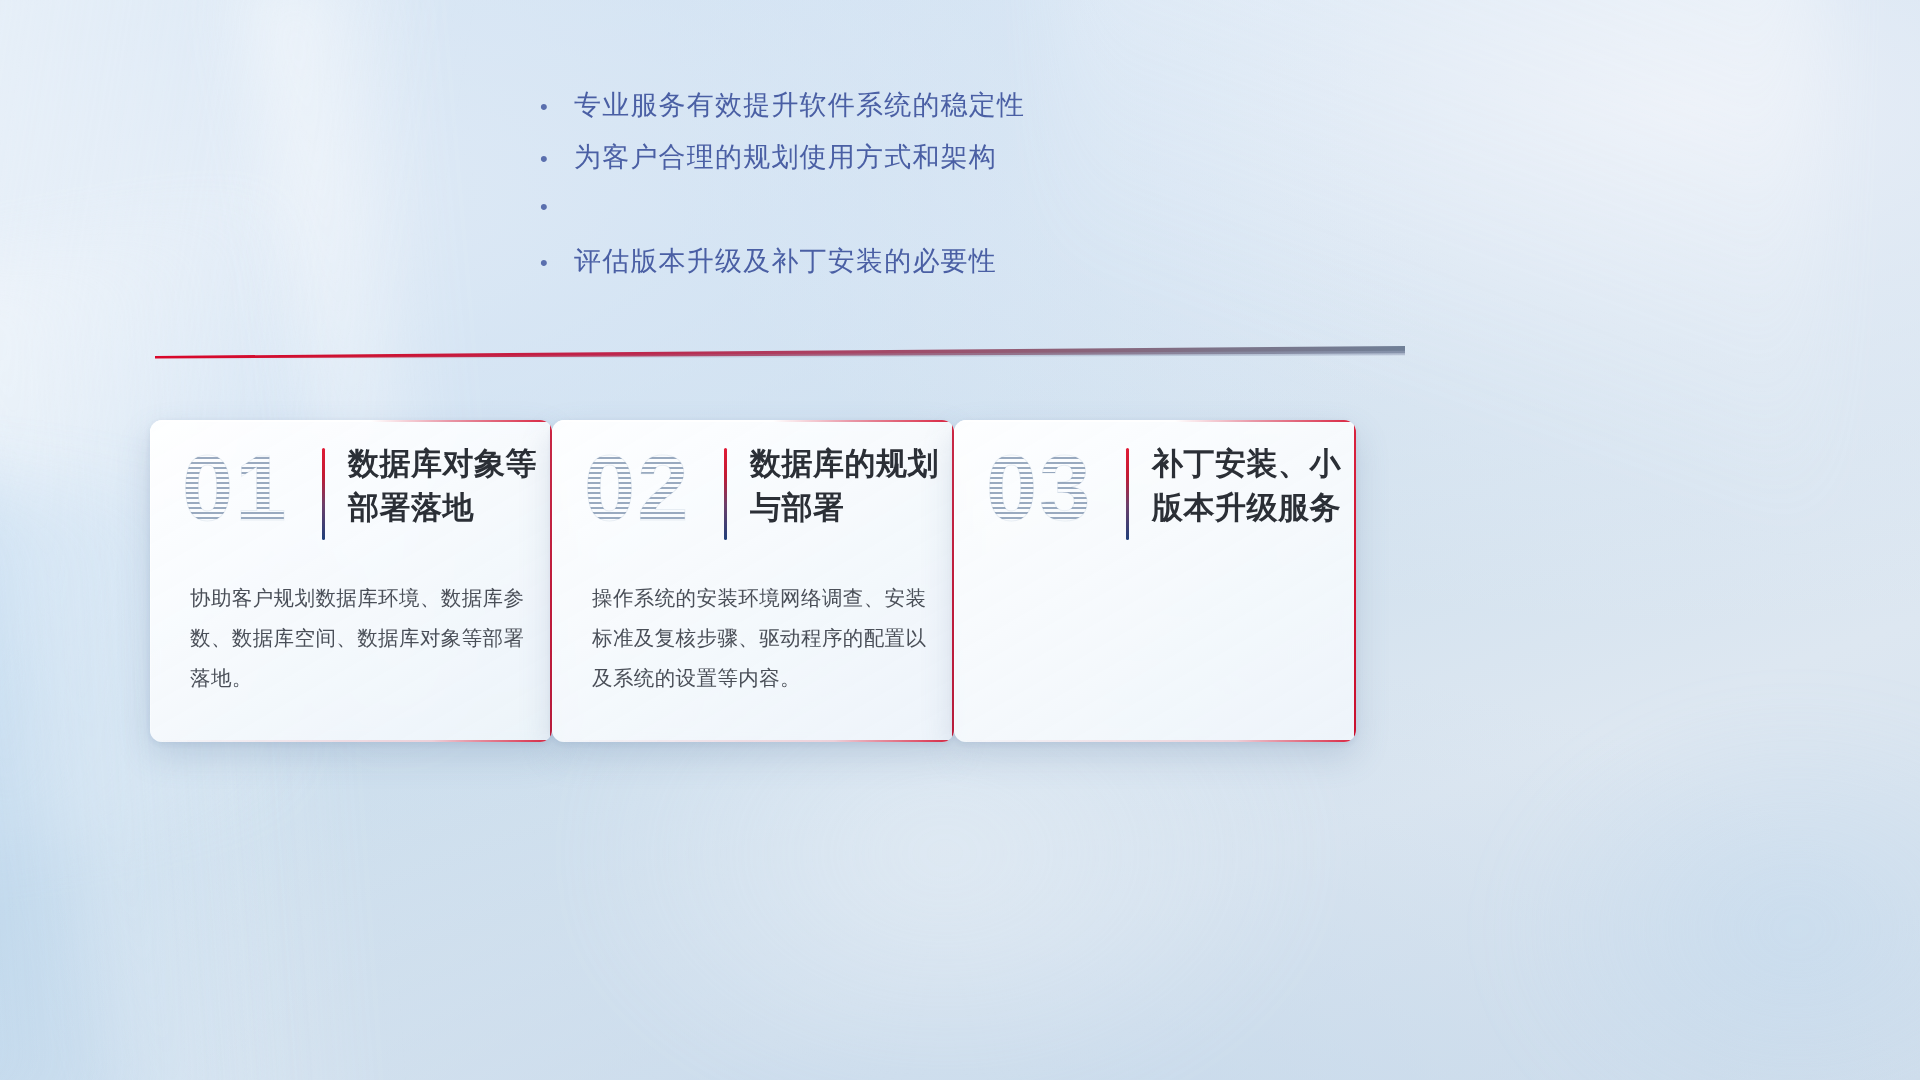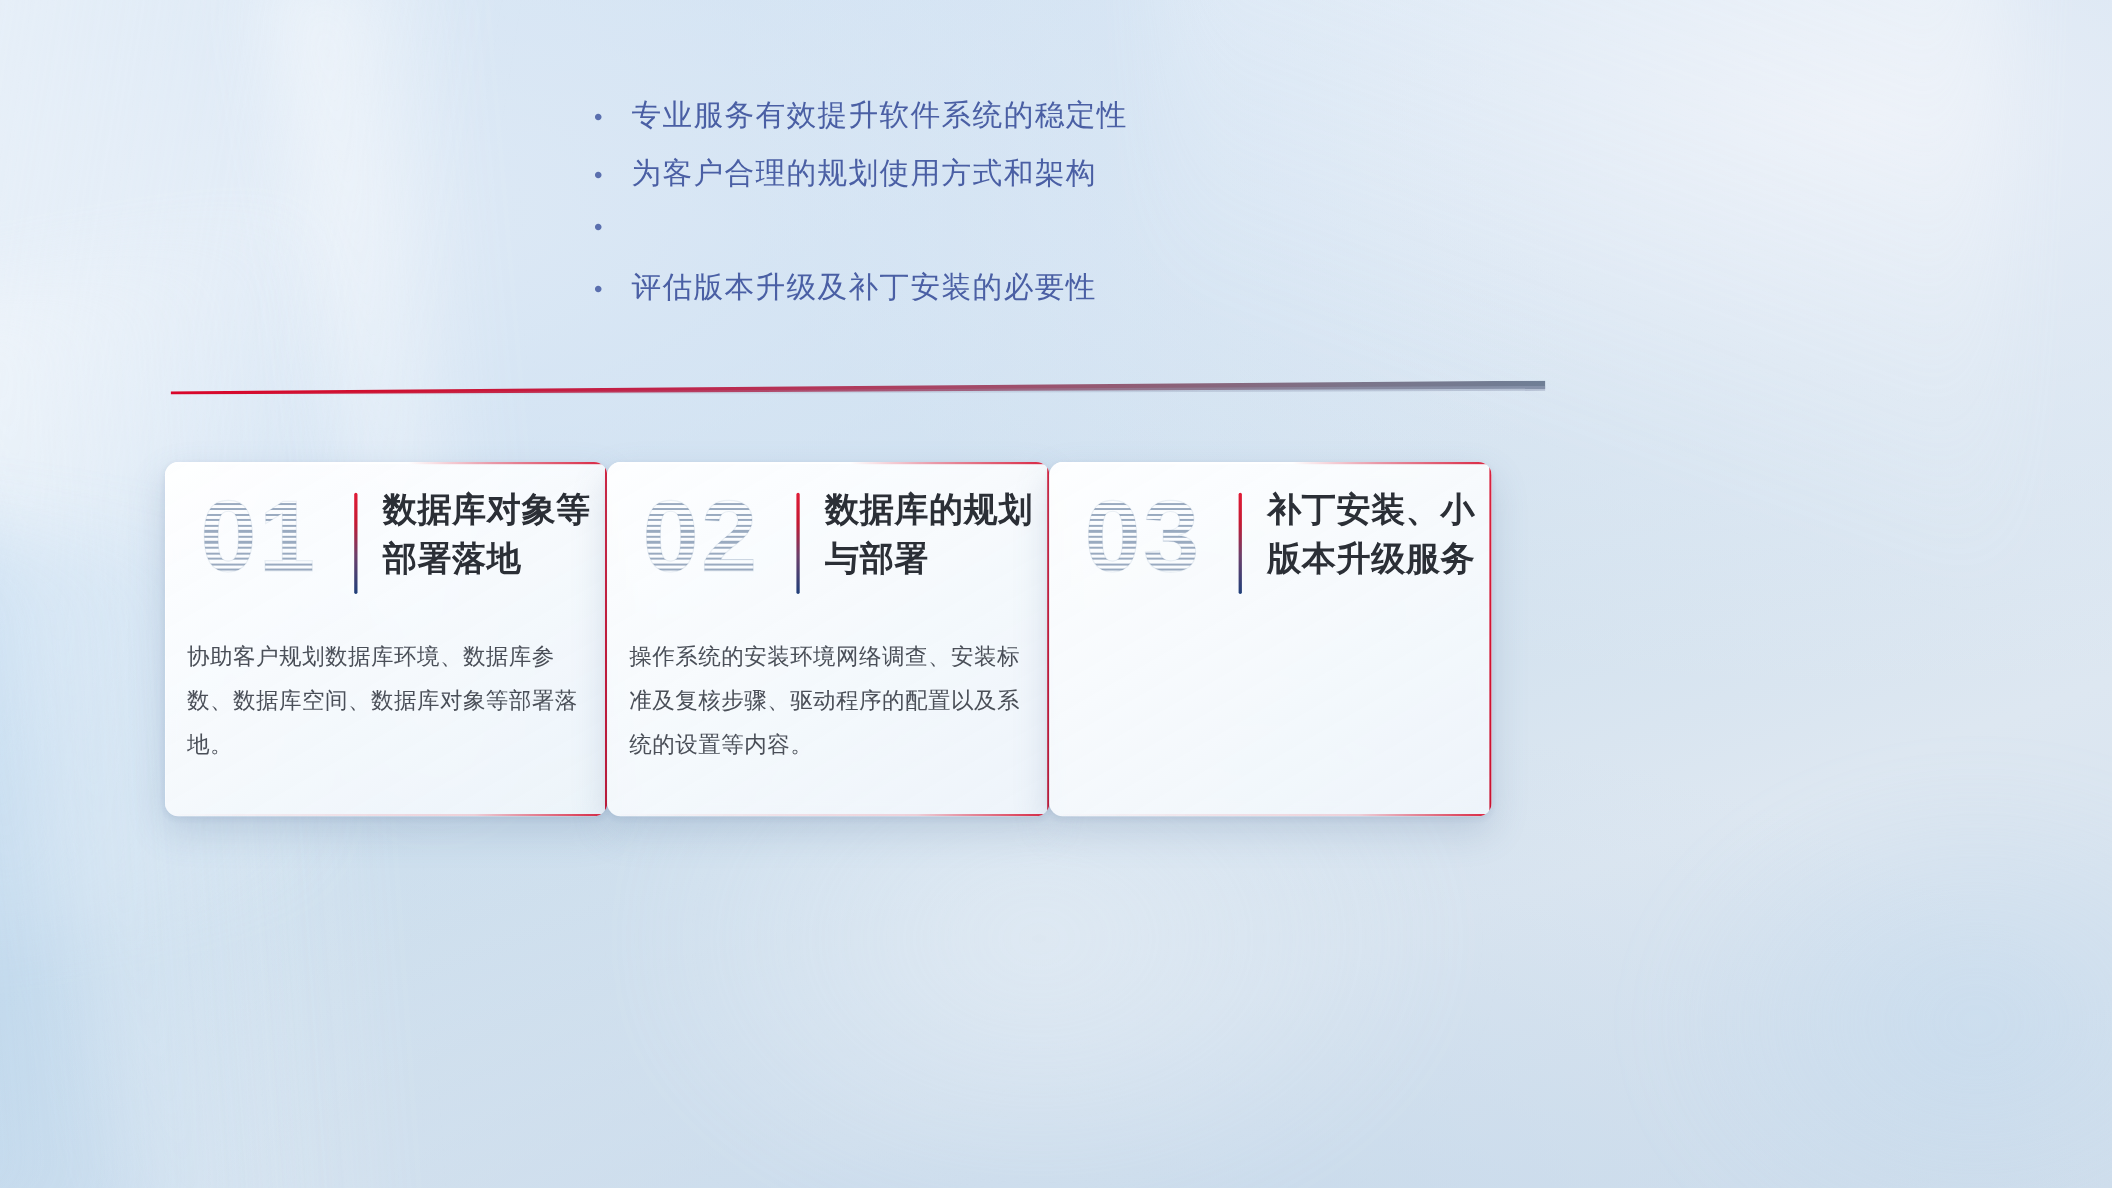--- a/index.html
+++ b/index.html
@@ -141,21 +141,21 @@
     width:3px; height:92px;
     background:linear-gradient(180deg,#e01b36 0%, #c41a33 30%, #6c3f6a 62%, #1f3f7a 100%);
     border-radius:2px;
   }
   .card-title{
     position:absolute; left:198px; top:22px; right:14px;
     font-size:31px; font-weight:700; color:#2b2f36;
     line-height:1.42; letter-spacing:.5px;
   }
   .card-body{
-    position:absolute; left:20px; right:26px; top:158px;
+    position:absolute; left:40px; right:26px; top:158px;
     font-size:20.5px; color:#4a4f58; line-height:1.95; letter-spacing:.4px;
   }
 </style>
 </head>
 <body>
 
 <div id="bg">
   <div class="bg-base"></div>
   <div class="beam b1"></div>
   <div class="beam b2"></div>

